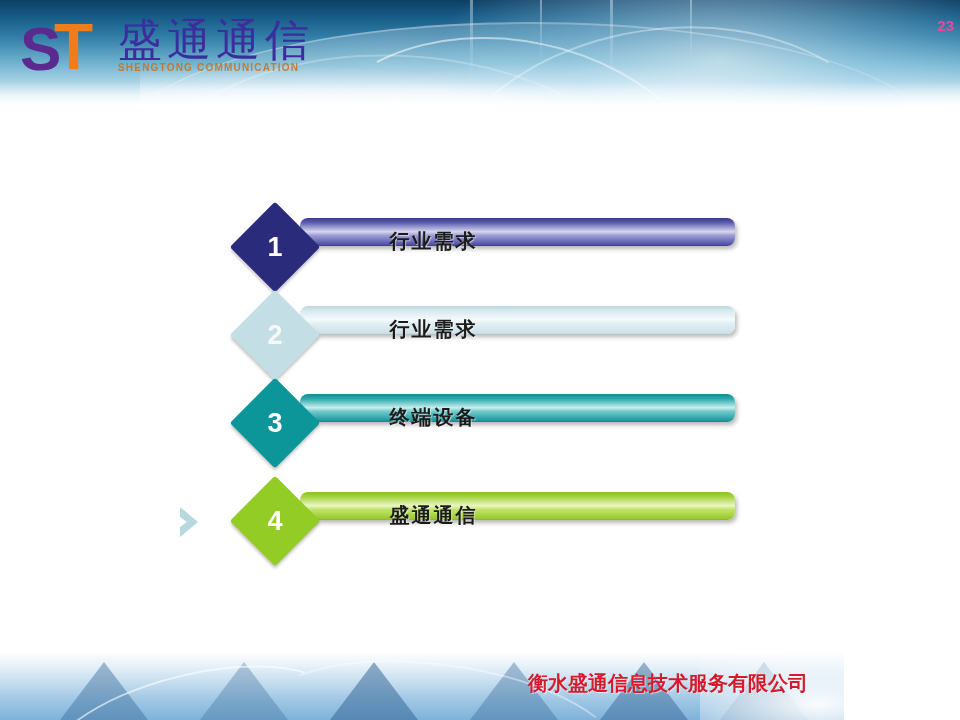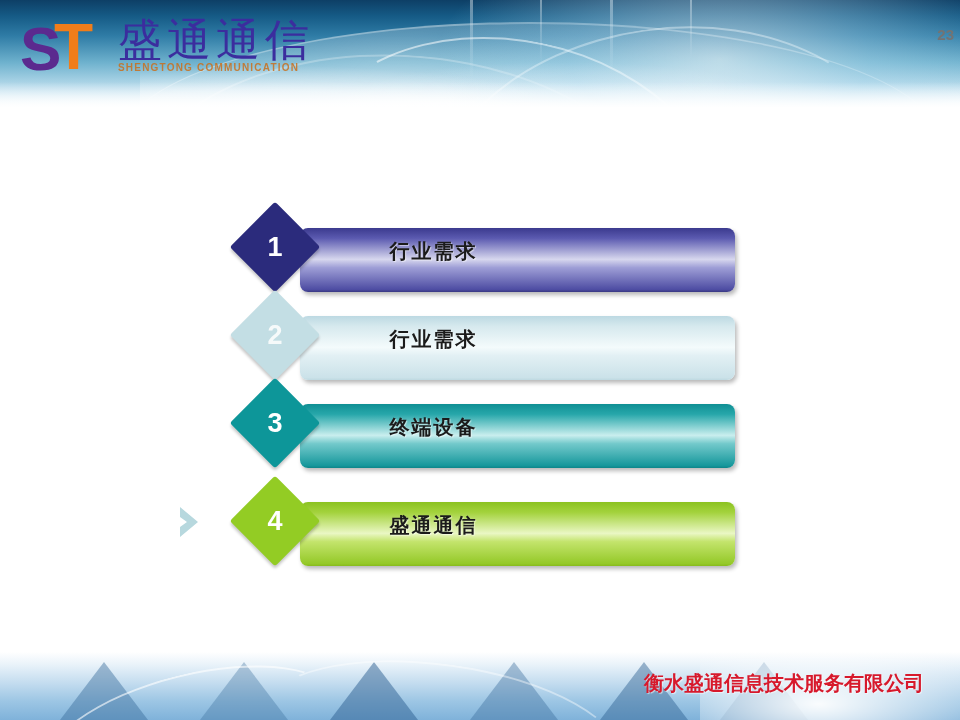--- a/index.html
+++ b/index.html
@@ -76,21 +76,21 @@
   
   .content{position:absolute;left:0;top:112px;width:960px;height:540px;}
 
   .row{position:absolute;left:0;width:960px;height:62px;}
   .row1{top:104px;}
   .row2{top:192px;}
   .row3{top:280px;}
   .row4{top:378px;}
 
   .bar{
-    position:absolute;left:300px;top:12px;width:435px;height:64px;
+    position:absolute;left:300px;top:2px;width:435px;height:28px;
     border-radius:8px;
     box-shadow:2px 3px 4px rgba(0,0,0,.28);
   }
   .bar-label{
     position:absolute;left:0;top:0;width:435px;height:46px;
     display:flex;align-items:center;justify-content:center;
     padding-right:168px;box-sizing:border-box;
     font-family:"DejaVu Serif","Liberation Serif",serif;
     font-size:20px;font-weight:bold;color:#1b1b1b;
     text-shadow:1px 1px 1px rgba(255,255,255,.55);
@@ -124,21 +124,21 @@
 
   .chevron{
     position:absolute;left:176px;top:14px;width:28px;height:36px;
     color:#b7d8de;
     font-family:"DejaVu Sans","Liberation Sans",sans-serif;
   }
   .chevron svg{display:block;}
 
   
   .footer{
-    position:absolute;left:0;top:652px;width:960px;height:68px;overflow:hidden;
+    position:absolute;left:0;top:652px;width:844px;height:68px;overflow:hidden;
     background:linear-gradient(180deg,#ffffff 0%,#eaf3fa 18%,#c3dcef 46%,#9dc6e4 72%,#7fb2da 100%);
   }
   .ft-shape{position:absolute;pointer-events:none;}
   .ft-glow{
     position:absolute;left:700px;top:-26px;width:330px;height:150px;
     background:radial-gradient(ellipse at 36% 52%, rgba(255,255,255,.95) 0%, rgba(255,255,255,.55) 26%, rgba(255,255,255,0) 62%);
   }
   .ft-tri{
     position:absolute;bottom:0;width:0;height:0;
     border-left:44px solid transparent;border-right:44px solid transparent;
@@ -147,23 +147,23 @@
   .ft-arc{position:absolute;border:2px solid rgba(255,255,255,.6);border-radius:50%;border-color:rgba(255,255,255,.6) transparent transparent transparent;}
   .ft-text{
     position:absolute;right:36px;top:18px;
     font-family:"DejaVu Serif","Liberation Serif",serif;
     font-size:20px;font-weight:bold;color:#d7192c;
     letter-spacing:0px;
     text-shadow:1px 1px 1px rgba(255,255,255,.6);
     white-space:nowrap;
   }
   .page-num{
-    position:absolute;right:6px;top:26px;
-    font-family:"Liberation Sans","DejaVu Sans",sans-serif;
-    font-size:15px;font-weight:bold;color:#737373;
+    position:absolute;right:6px;top:17px;
+    font-family:"Liberation Sans","DejaVu Sans",sans-serif;
+    font-size:15px;font-weight:bold;color:#ec4899;
   }
 </style>
 </head>
 <body>
 
 <div class="slide">
 
   <div class="header">
     <div class="hdr-globe"></div>
     <div class="hdr-arc arc1"></div>

